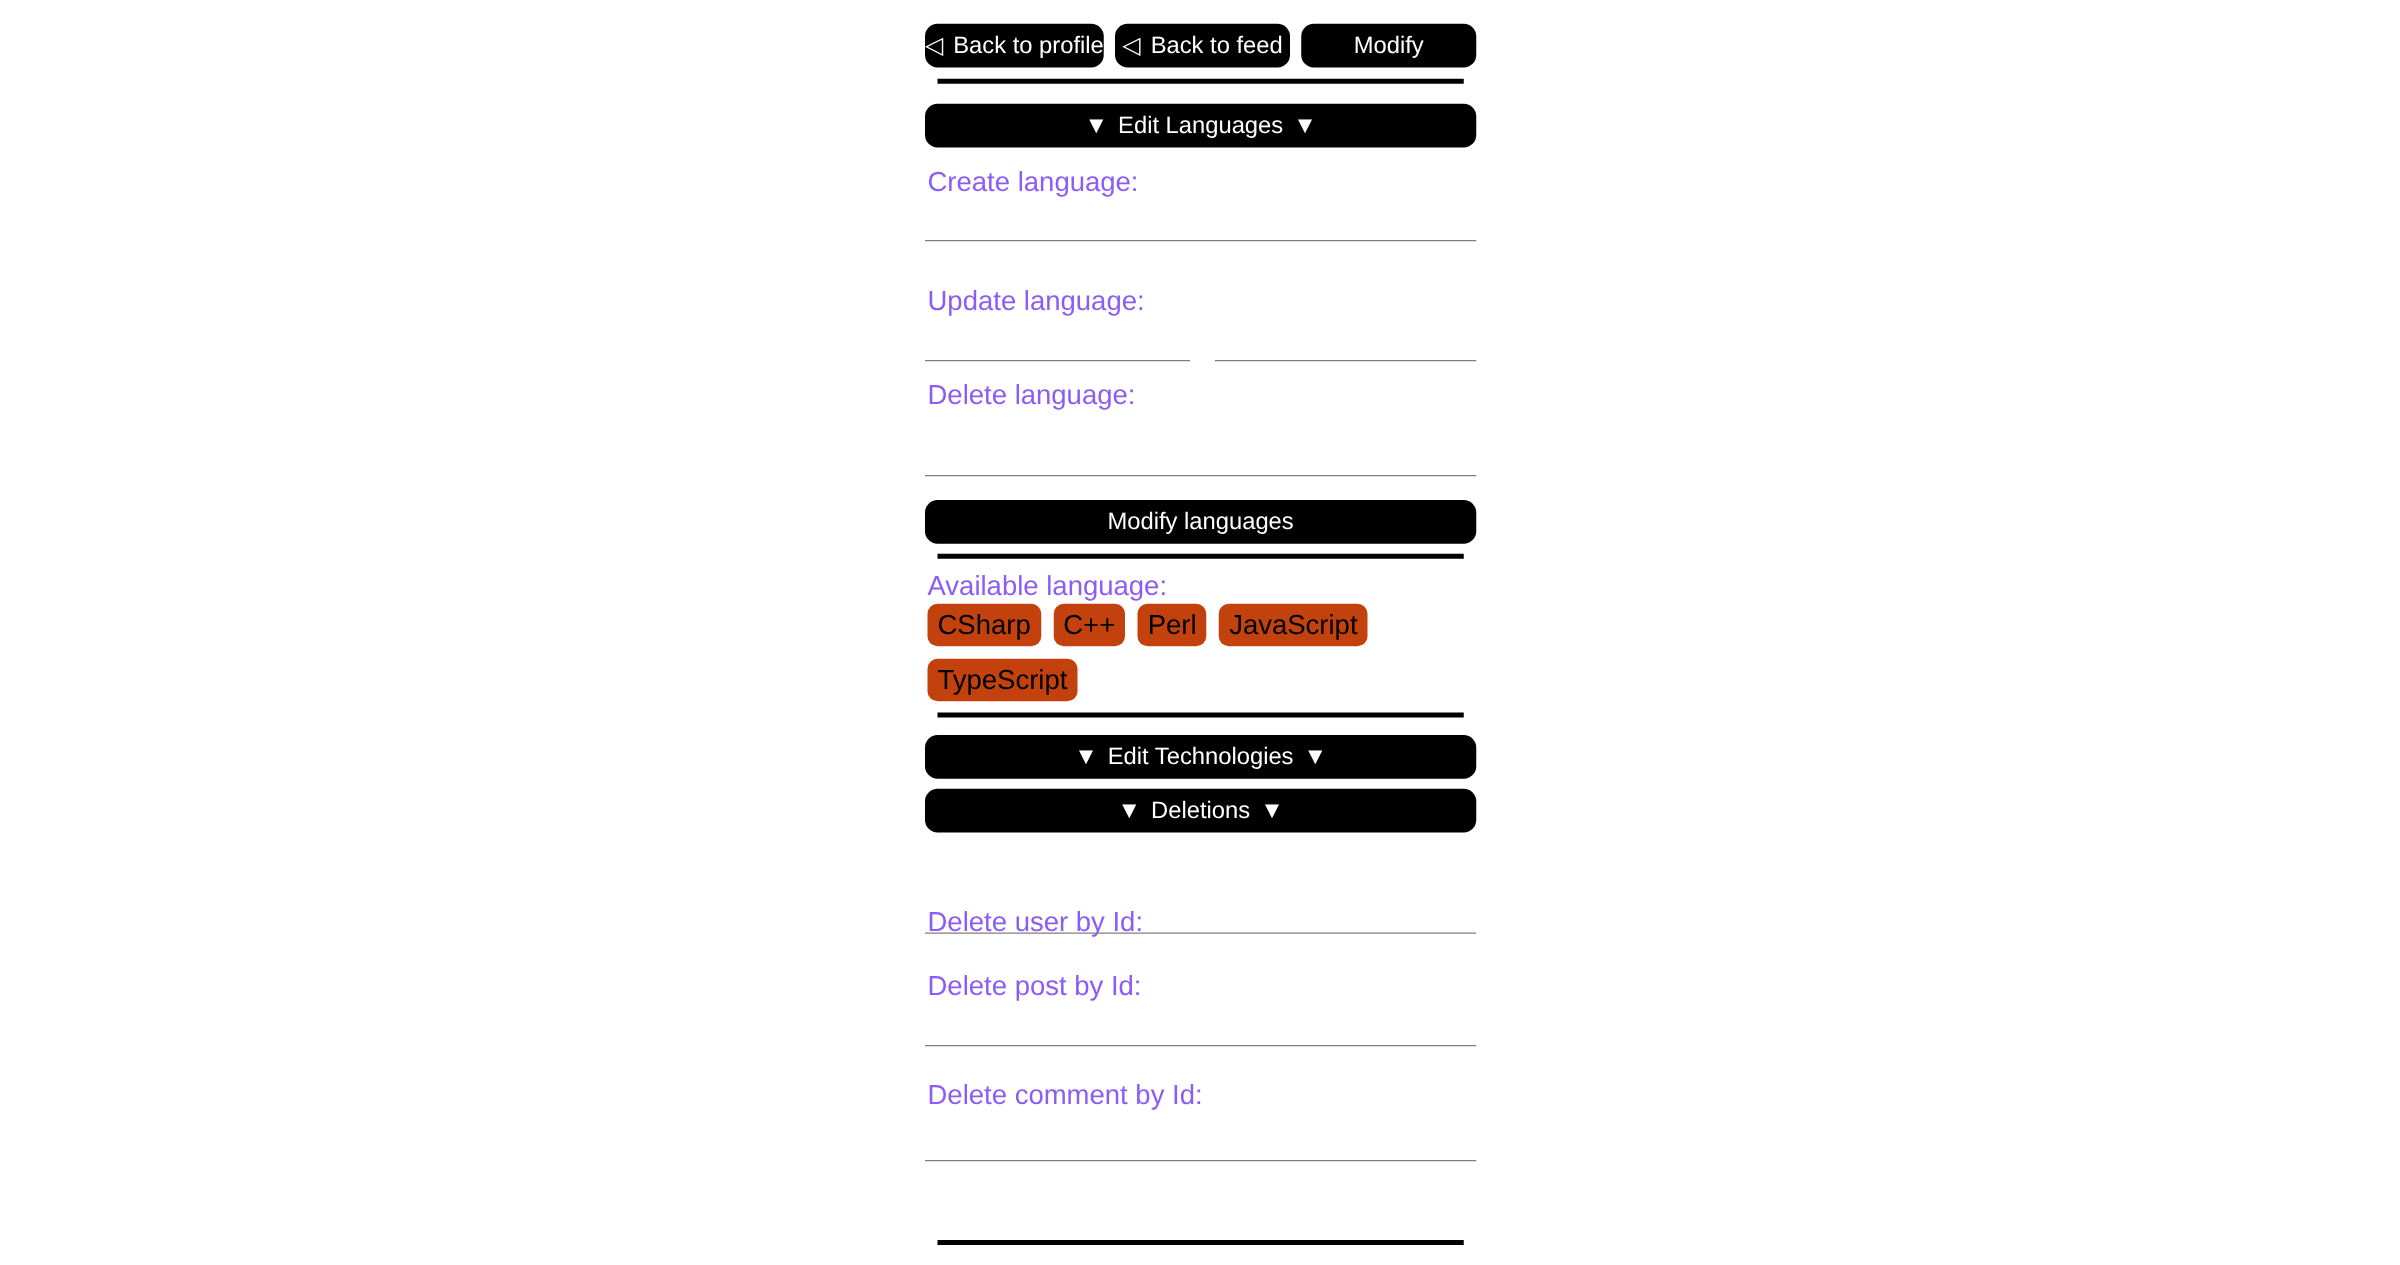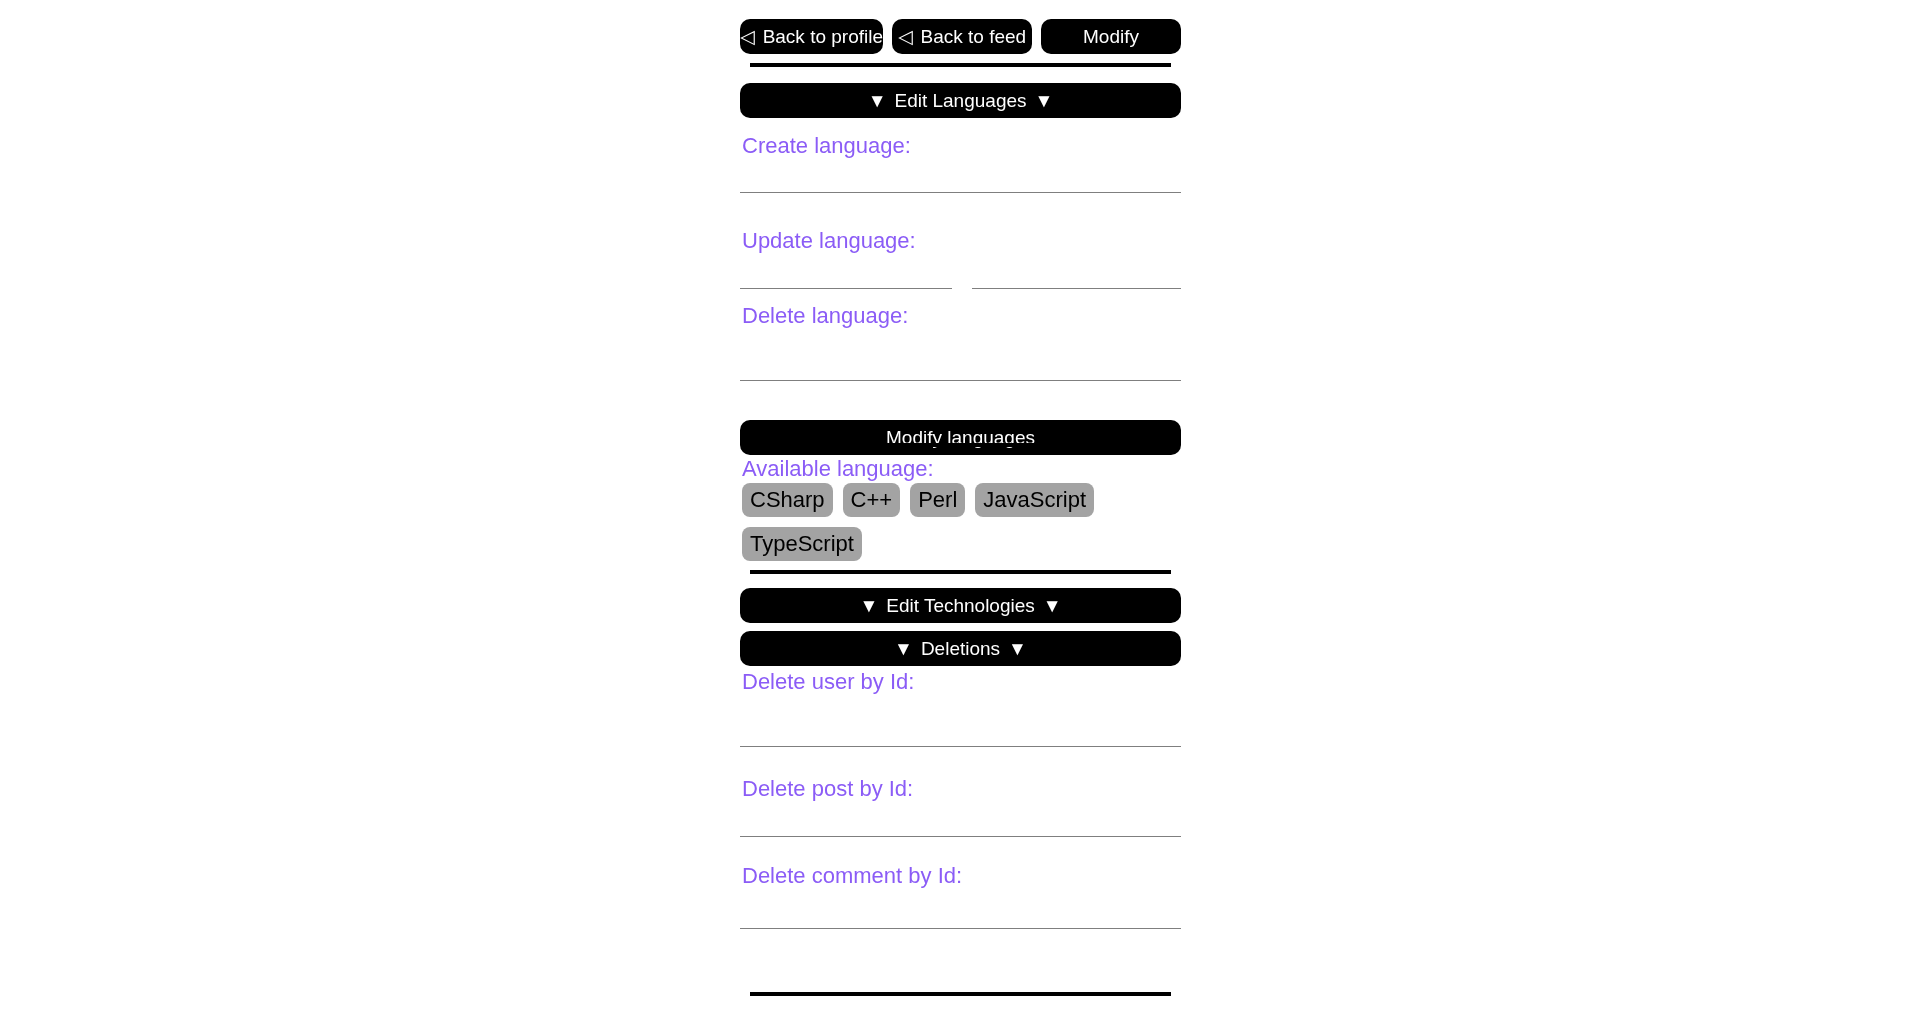--- a/index.html
+++ b/index.html
@@ -24,21 +24,21 @@
 
   .uinput {
     background:transparent; border:none; outline:none;
     border-bottom:1.5px solid #7f7f7f;
     font-family:inherit; font-size:22px; color:#000;
     height:35px;
   }
 
   .tagwrap { display:flex; flex-wrap:wrap; gap:10px; align-content:flex-start; }
   .tag {
-    background:#a3a3a3; border-radius:8px; height:34px; line-height:34px;
+    background:#c2410c; border-radius:8px; height:34px; line-height:34px;
     padding:0 8px; font-size:22px; color:#000; white-space:nowrap;
   }
   .icon { display:inline-block; }
 </style>
 </head>
 <body>
 
 <div class="app">
 
   <div class="abs btn-row">
@@ -66,21 +66,21 @@
   <div class="abs label" style="top:133px; left:2px;">Create language:</div>
   <input type="text" class="abs uinput" style="top: 158px; left: 0px; width: 441px;" value="" placeholder="">
 
   <div class="abs label" style="top:213px; left:2px;margin-top:15px;">Update language:</div>
   <input type="text" class="abs uinput" style="top: 254px; left: 0px; width: 212px;" value="" placeholder="">
   <input type="text" class="abs uinput" style="top: 254px; left: 232px; width: 209px;" value="" placeholder="">
 
   <div class="abs label" style="top:303px; left:2px;">Delete language:</div>
   <input type="text" class="abs uinput" style="top: 346px; left: 0px; width: 441px;" value="" placeholder="">
 
-  <button class="abs btn block-btn" style="top:420px;">
+  <button class="abs btn block-btn" style="top:400px;">
     <span>Modify languages</span>
   </button>
 
   <div class="abs divider" style="top:443px;"></div>
 
   <div class="abs label" style="top:456px; left:2px;">Available language:</div>
   <div class="abs tagwrap" style="top:483px; left:2px; width:441px;">
     <span class="tag">CSharp</span>
     <span class="tag">C++</span>
     <span class="tag">Perl</span>
@@ -95,21 +95,21 @@
     <span>Edit Technologies</span>
     <span class="icon">▼</span>
   </button>
 
   <button class="abs btn block-btn" style="top:631px;">
     <span class="icon">▼</span>
     <span>Deletions</span>
     <span class="icon">▼</span>
   </button>
 
-  <div class="abs label" style="top:669px; left:2px;">Delete user by Id:</div>
+  <div class="abs label" style="top:725px; left:2px;">Delete user by Id:</div>
   <input type="text" class="abs uinput" style="top: 712px; left: 0px; width: 441px;" value="" placeholder="">
 
   <div class="abs label" style="top:776px; left:2px;">Delete post by Id:</div>
   <input type="text" class="abs uinput" style="top: 802px; left: 0px; width: 441px;" value="" placeholder="">
 
   <div class="abs label" style="top:863px; left:2px;">Delete comment by Id:</div>
   <input type="text" class="abs uinput" style="top: 894px; left: 0px; width: 441px;" value="" placeholder="">
 
 
   <div class="abs divider" style="top:992px;"></div>

